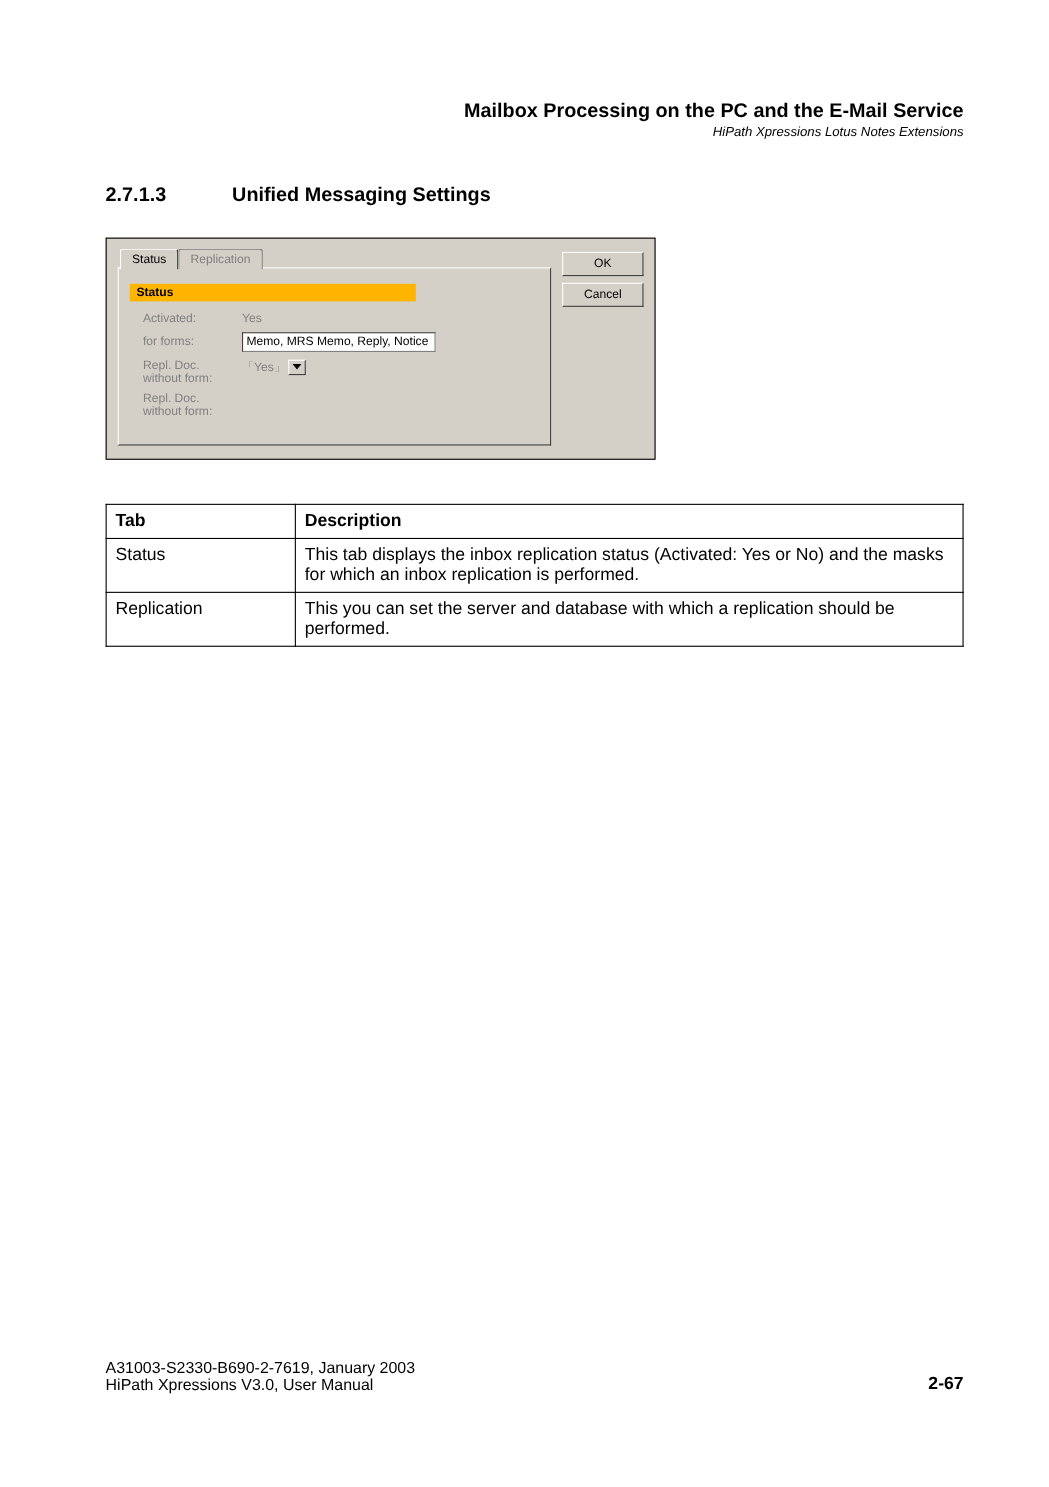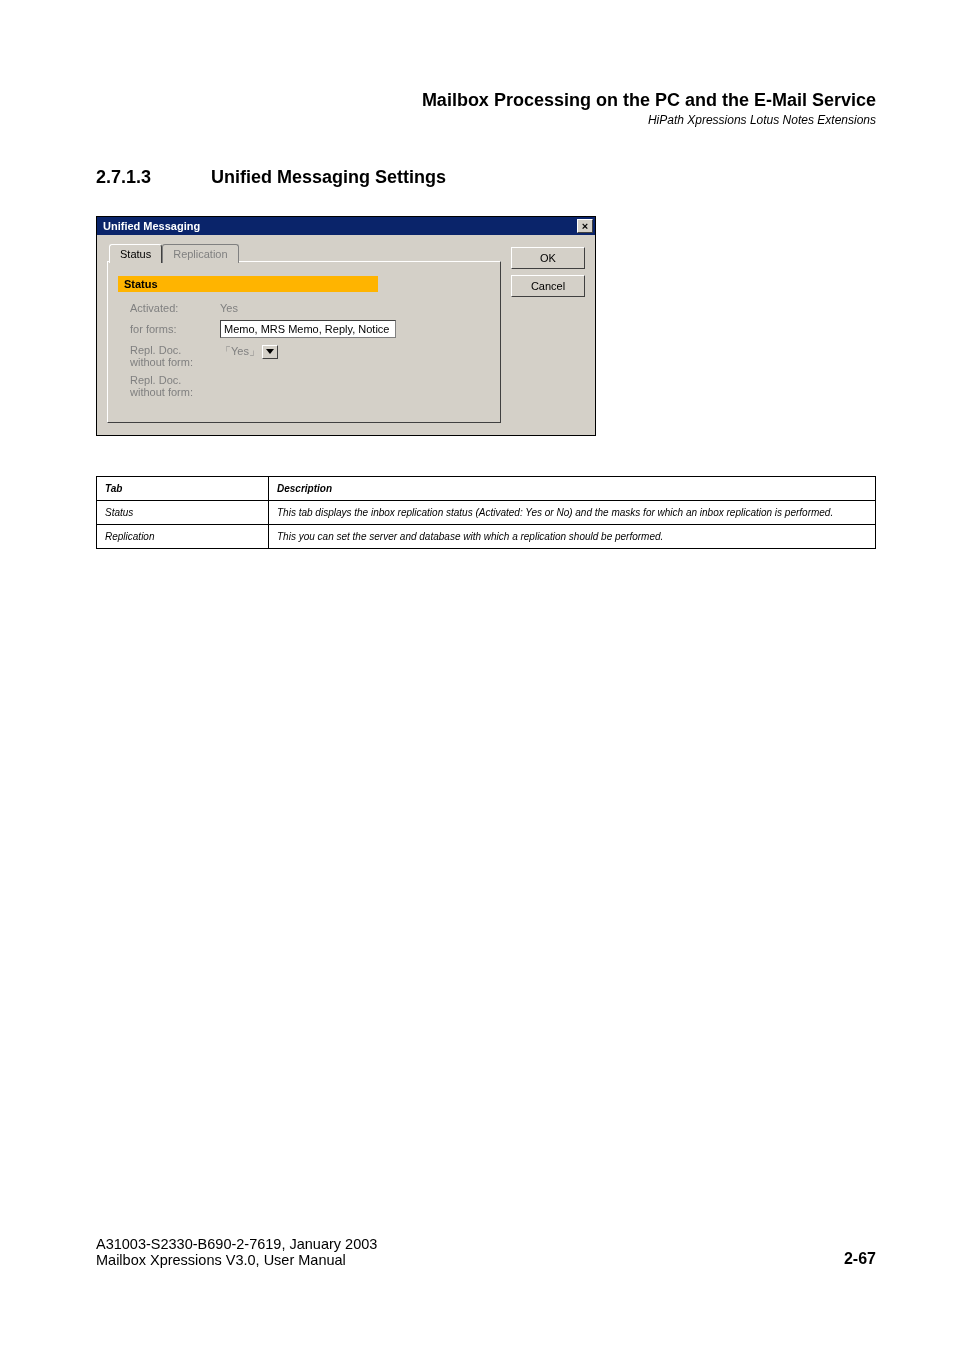--- a/index.html
+++ b/index.html
@@ -127,23 +127,22 @@
       border-bottom-color:#404040;
       background:#d4d0c8;
       font-size:11px;
       font-family:inherit;
       cursor:default;
     }
     
     .desc-table {
       border-collapse: collapse;
       width: 100%;
-      font-size: 10px;
+      font-size: 16px;
       margin-top: 6px;
-      font-style: italic;
     }
     .desc-table th, .desc-table td {
       border: 1px solid #000;
       padding: 6px 8px;
       text-align: left;
       vertical-align: top;
     }
     .desc-table th { font-weight: bold; background:#fff; }
     .desc-table .col-tab { width: 172px; }
     
@@ -162,24 +161,20 @@
   <div class="header-title">Mailbox Processing on the PC and the E-Mail Service</div>
   <div class="header-sub">HiPath Xpressions Lotus Notes Extensions</div>
 </div>
 
 <div class="section-heading">
   <span class="section-num">2.7.1.3</span>
   <span>Unified Messaging Settings</span>
 </div>
 
 <div class="dialog">
-  <div class="dialog-titlebar">
-    <span>Unified Messaging</span>
-    <span class="dialog-close">×</span>
-  </div>
   <div class="dialog-body">
     <div class="tab-area">
       <div class="tab-strip">
         <div class="tab active"><span>Status</span></div>
         <div class="tab"><span>Replication</span></div>
       </div>
       <div class="tab-panel">
         <div class="status-band">Status</div>
 
         <div class="status-row">
@@ -237,16 +232,16 @@
     <tr>
       <td>Replication</td>
       <td>This you can set the server and database with which a replication should be performed.</td>
     </tr>
   </tbody>
 </table>
 
 <div class="footer">
   <div>
     <div>A31003-S2330-B690-2-7619, January 2003</div>
-    <div>Mailbox Xpressions V3.0, User Manual</div>
+    <div>HiPath Xpressions V3.0, User Manual</div>
   </div>
   <div class="footer-right">2-67</div>
 </div>
 
 </body></html>

